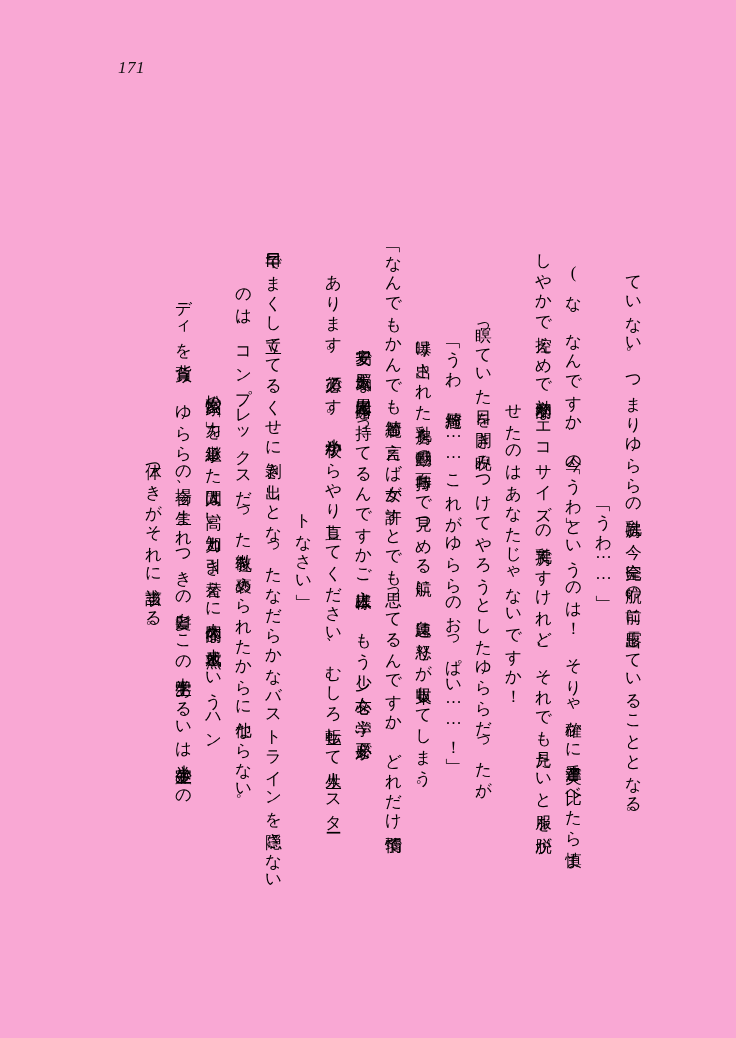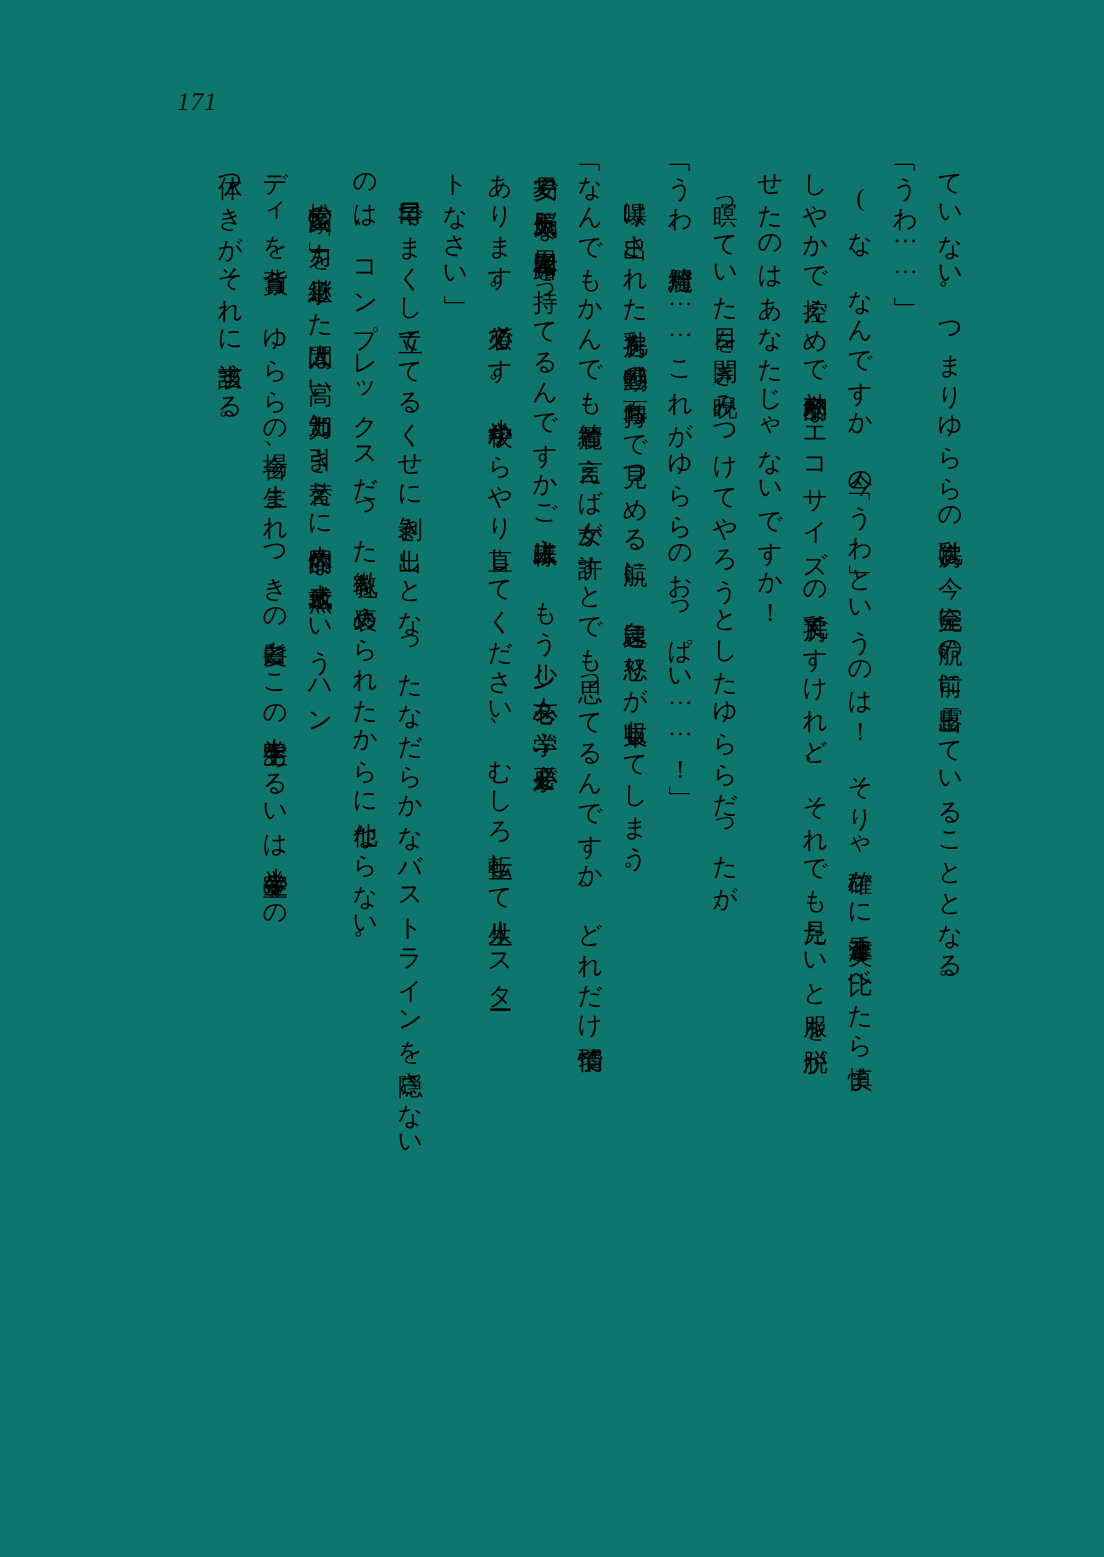--- a/index.html
+++ b/index.html
@@ -4,24 +4,25 @@
 <style>
   html, body {
     margin: 0;
     padding: 0;
     background: #ffffff;
   }
   #page {
     position: relative;
     width: 736px;
     height: 1038px;
-    background: #0f766e;
+    background: #f9a8d4;
     overflow: hidden;
     font-family: "Liberation Serif", "DejaVu Serif", serif;
     color: #000000;
+    text-align: center;
   }
   #page-number {
     position: absolute;
     left: 118px;
     top: 58px;
     font-family: "Liberation Serif", "DejaVu Serif", serif;
     font-size: 17px;
     font-style: italic;
     letter-spacing: 0.5px;
     color: #111111;

